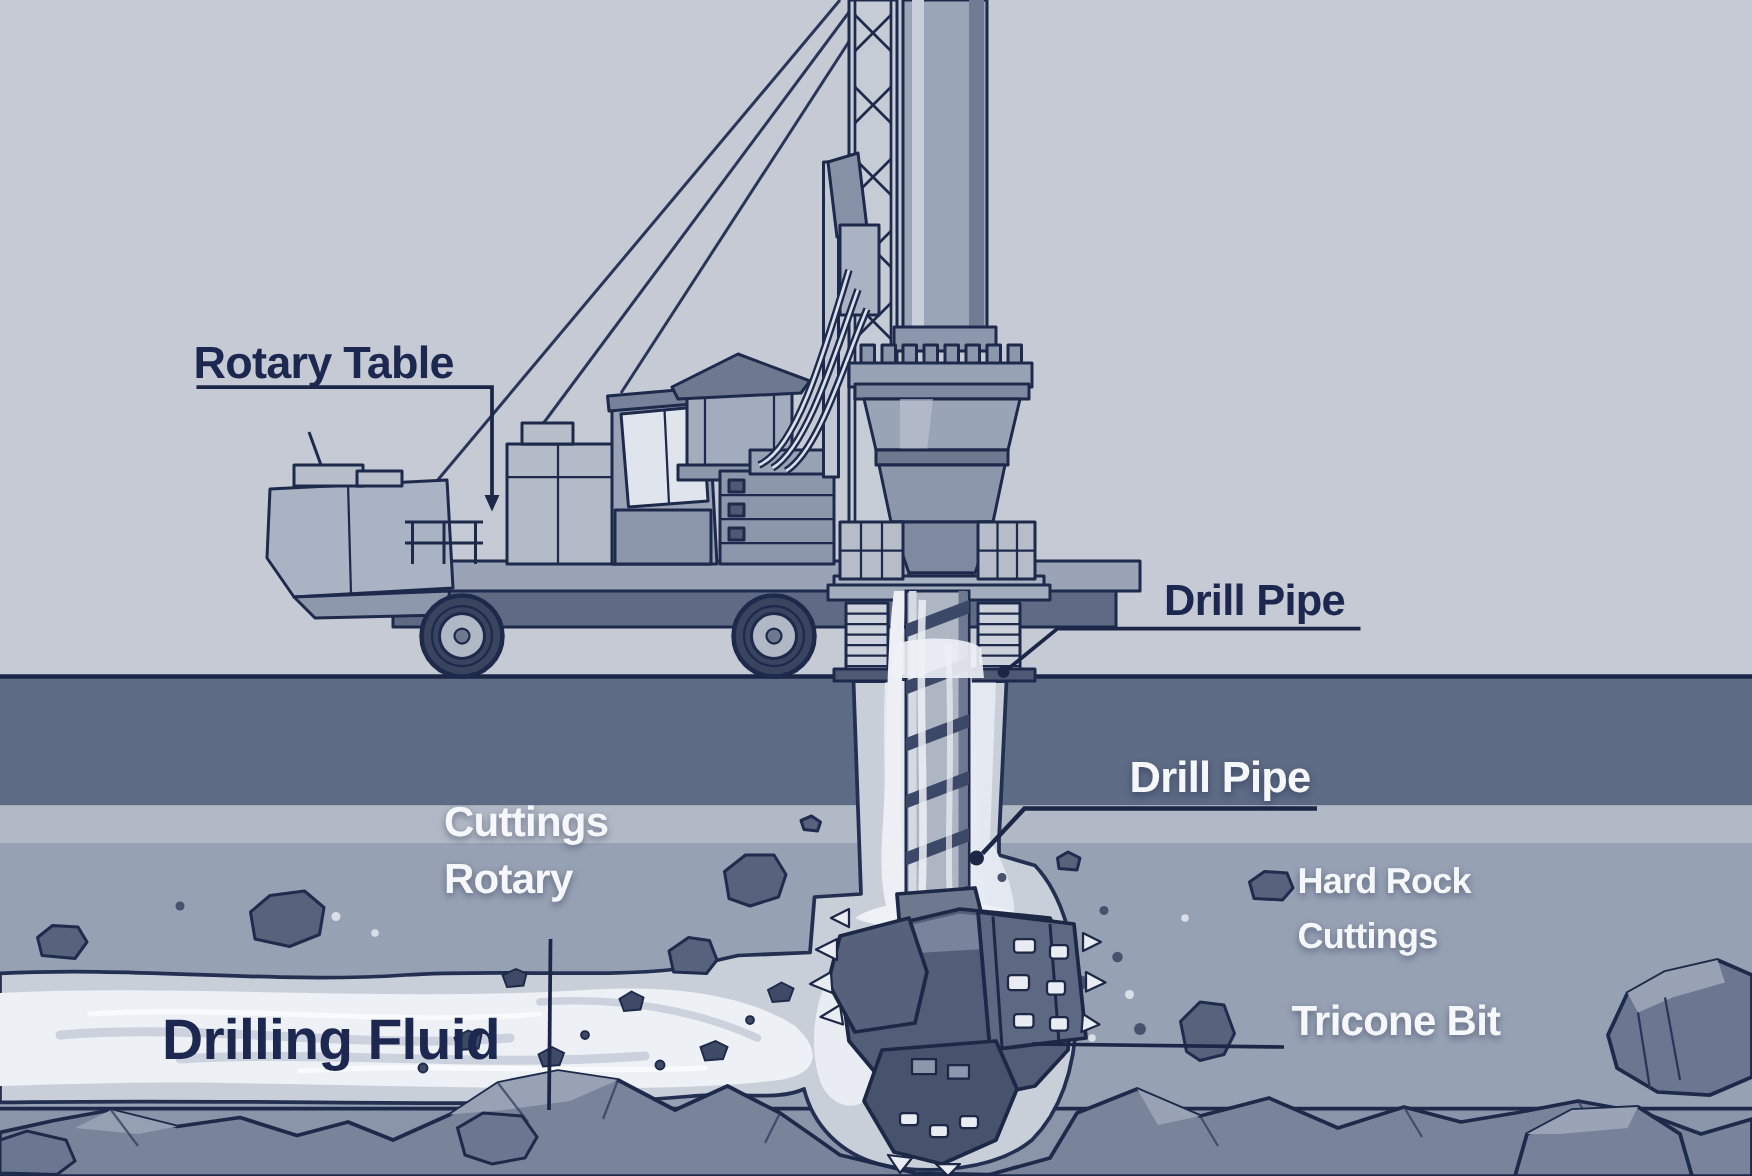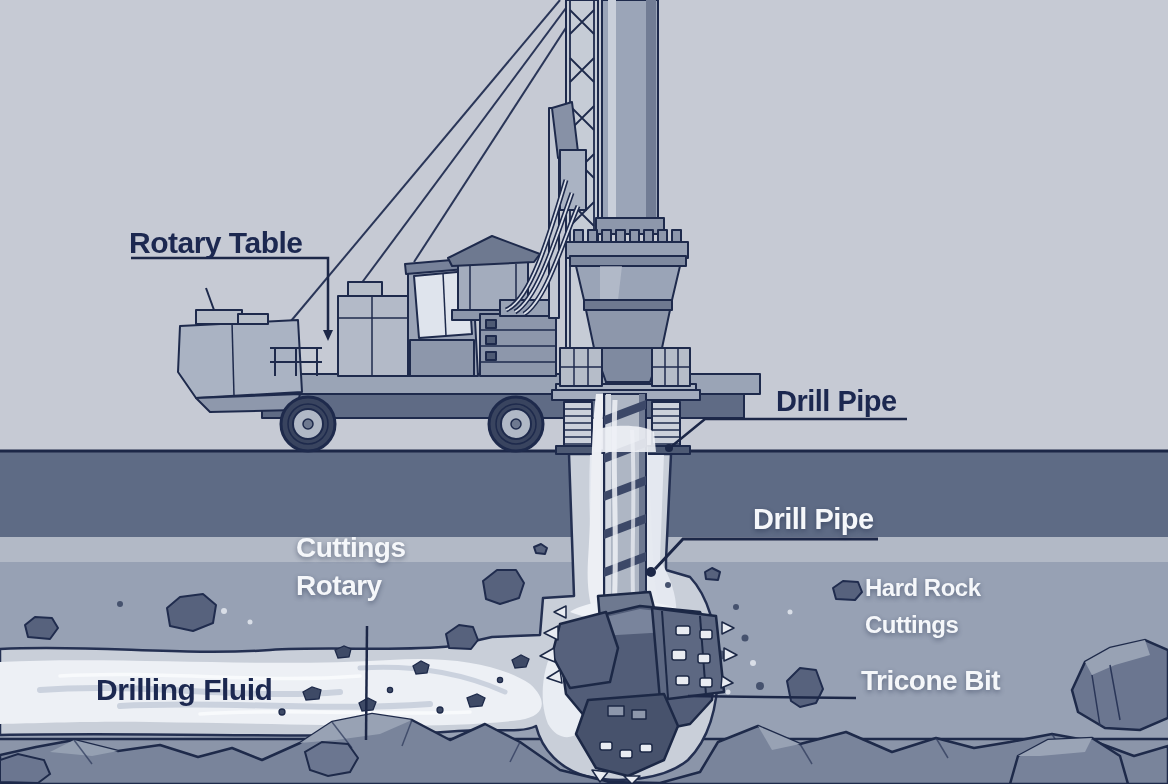--- a/index.html
+++ b/index.html
@@ -351,21 +351,21 @@
 
   <div class="lbl dark" style="left:776px;top:385px;font-size:29px;">Drill Pipe</div>
 
   <div class="lbl light" style="left:753px;top:503px;font-size:29px;">Drill Pipe</div>
 
   <div class="lbl light two" style="left:296px;top:529px;width:142px;font-size:28px;line-height:38px;text-align:left;">
     <span>Cuttings</span><br>
     <span>Rotary</span>
   </div>
 
-  <div class="lbl dark" style="left:96px;top:673px;font-size:30px;">Drilling Fluid</div>
+  <div class="lbl dark" style="left:108px;top:673px;font-size:38px;">Drilling Fluid</div>
 
   <div class="lbl light two" style="left:865px;top:569px;font-size:24px;line-height:37px;">
     <span>Hard Rock</span><br>
     <span>Cuttings</span>
   </div>
 
   <div class="lbl light" style="left:861px;top:665px;font-size:28px;">Tricone Bit</div>
 </div>
 
 </body></html>

